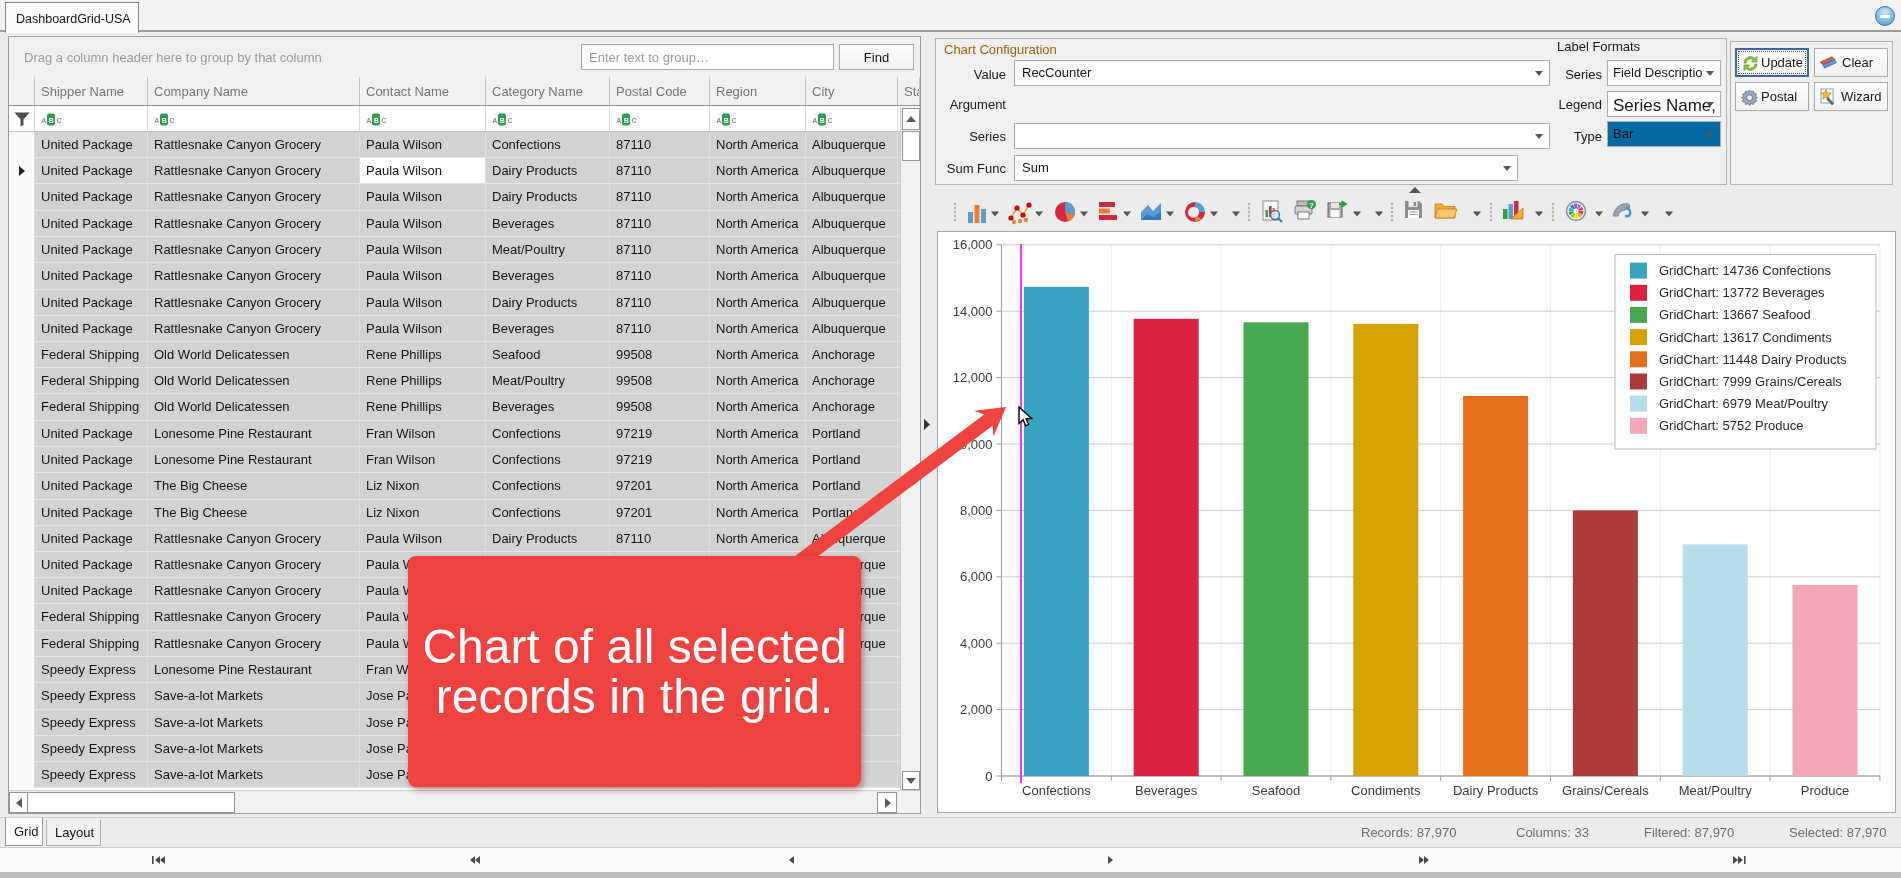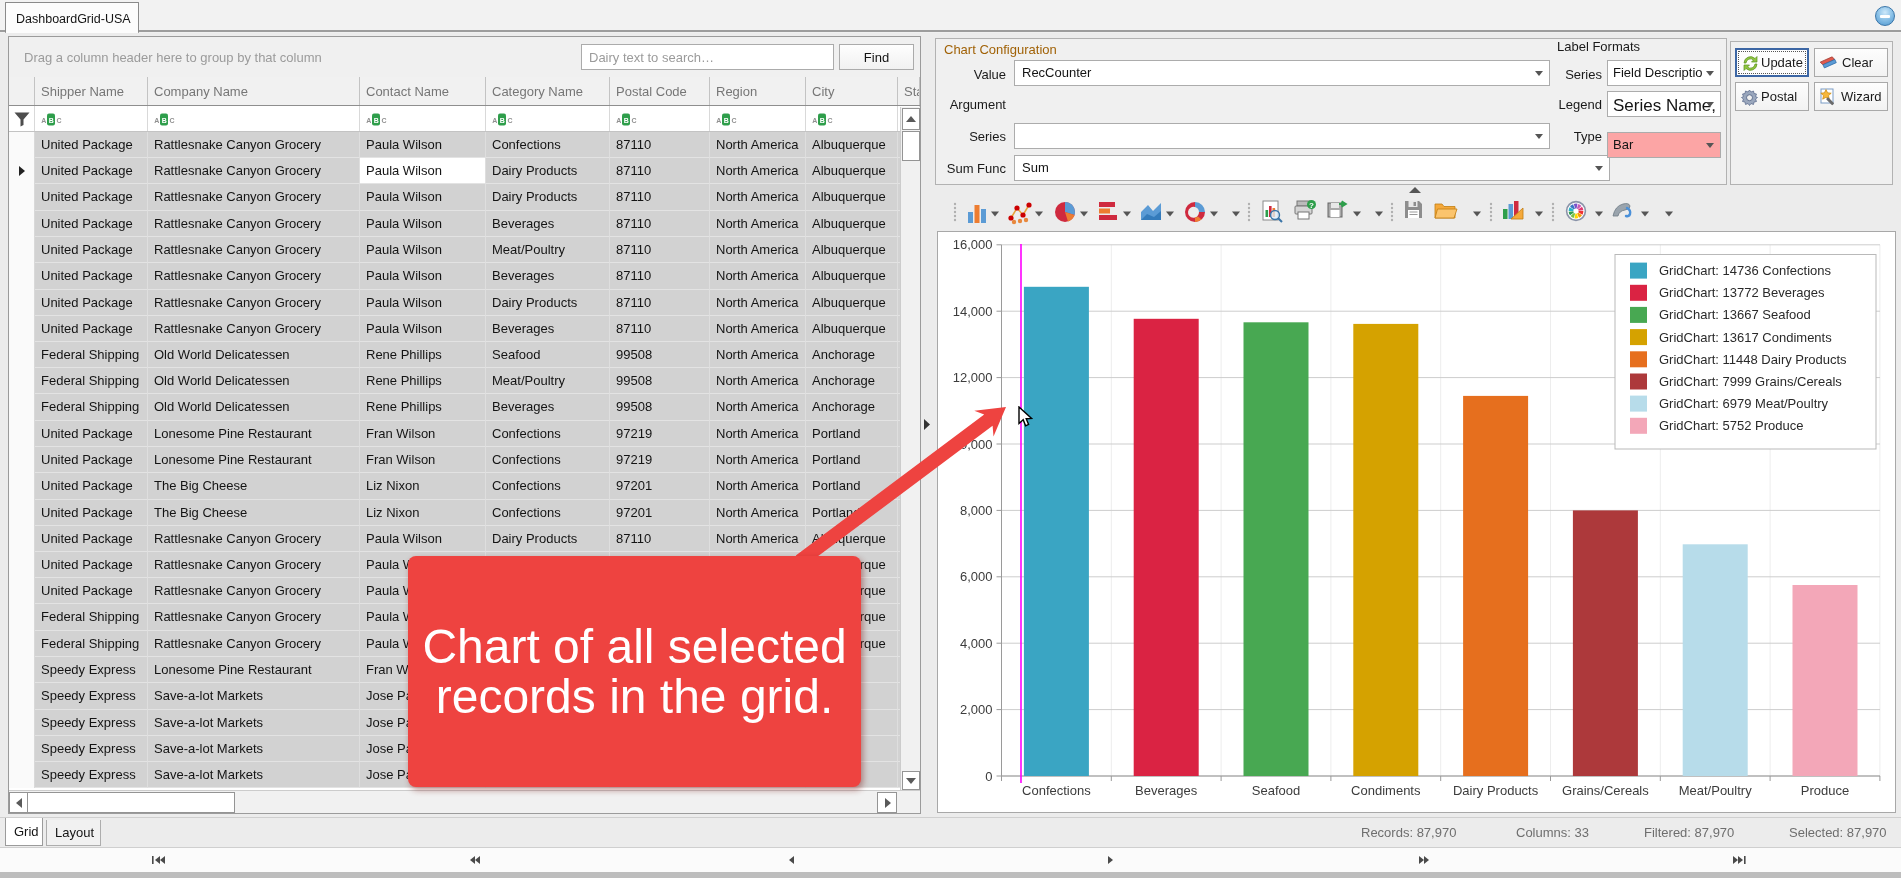--- a/index.html
+++ b/index.html
@@ -17,21 +17,21 @@
 <div class="abs" style="left:1875px;top:6px;width:20px;height:20px;border-radius:50%;background:radial-gradient(circle at 50% 30%, #cde8fa 0%, #8ec3e8 45%, #4d96cf 100%);border:1px solid #3a75a8;">
   <div class="abs" style="left:4px;top:8px;width:10px;height:3px;background:#fff;border-radius:1px;"></div>
 </div>
 <div class="abs" style="left:0;top:33px;width:1901px;height:845px;background:#ececec;"></div>
 
 <div class="abs" style="left:8px;top:36px;width:913px;height:778px;background:#fafafa;border:1px solid #9b9b9b;">
 
   <div class="abs" style="left:0;top:0;width:911px;height:40px;background:#f0f0f0;">
     <div class="txt" style="left:15px;top:13px;font-size:13px;color:#9b9b9b;">Drag a column header here to group by that column</div>
     <div class="abs" style="left:572px;top:7px;width:253px;height:26px;background:#fff;border:1px solid #ababab;">
-      <div class="txt" style="left:7px;top:5px;font-size:13px;color:#9b9b9b;">Dairy text to search…</div>
+      <div class="txt" style="left:7px;top:5px;font-size:13px;color:#9b9b9b;">Enter text to group…</div>
     </div>
     <div class="abs" style="left:830px;top:7px;width:75px;height:26px;background:linear-gradient(#fefefe,#f1f1f1);border:1px solid #ababab;text-align:center;">
       <div style="font-size:13px;color:#141414;margin-top:5px;">Find</div>
     </div>
   </div>
   <div class="abs" style="left:0;top:40px;width:911px;height:29px;background:#f1f1f1;border-bottom:1px solid #8e8e8e;">
     <div class="abs" style="left:0;top:0;width:26px;height:28px;border-right:1px solid #c3c3c3;"></div>
     <div class="abs" style="left:26px;top:0;width:113px;height:28px;border-right:1px solid #c3c3c3;overflow:hidden;">
           <div class="txt" style="left:6px;top:7px;font-size:13px;color:#767676;">Shipper Name</div>
         </div>
@@ -795,21 +795,21 @@
       </svg>
     </div>
 <div class="txt" style="left:806px;top:97px;width:200px;text-align:right;font-size:13px;color:#1a1a1a;">Argument</div>
 <div class="txt" style="left:806px;top:129px;width:200px;text-align:right;font-size:13px;color:#1a1a1a;">Series</div>
     <div class="abs" style="left:1014px;top:123px;width:536px;height:26px;background:#fff;border:1px solid #acacac;overflow:hidden;">
       <svg width="8" height="5" viewBox="0 0 8 5" style="position:absolute;right:6px;top:10px;">
         <path d="M0 0 L8 0 L4 5 Z" fill="#555"></path>
       </svg>
     </div>
 <div class="txt" style="left:806px;top:161px;width:200px;text-align:right;font-size:13px;color:#1a1a1a;">Sum Func</div>
-    <div class="abs" style="left:1014px;top:155px;width:596px;height:26px;background:#fff;border:1px solid #acacac;overflow:hidden;">
+    <div class="abs" style="left:1014px;top:155px;width:504px;height:26px;background:#fff;border:1px solid #acacac;overflow:hidden;">
       <div class="txt" style="left:7px;top:4px;font-size:13px;color:#141414;">Sum</div>
       <svg width="8" height="5" viewBox="0 0 8 5" style="position:absolute;right:6px;top:10px;">
         <path d="M0 0 L8 0 L4 5 Z" fill="#555"></path>
       </svg>
     </div>
 <div class="txt" style="left:1557px;top:39px;font-size:13px;color:#1a1a1a;">Label Formats</div>
 <div class="txt" style="left:1402px;top:67px;width:200px;text-align:right;font-size:13px;color:#1a1a1a;">Series</div>
     <div class="abs" style="left:1607px;top:60px;width:114px;height:26px;background:#fff;border:1px solid #acacac;overflow:hidden;">
       <div class="txt" style="left:5px;top:4px;font-size:13px;color:#141414;">Field Descriptio</div>
       <svg width="8" height="5" viewBox="0 0 8 5" style="position:absolute;right:6px;top:10px;">
@@ -817,21 +817,21 @@
       </svg>
     </div>
 <div class="txt" style="left:1402px;top:97px;width:200px;text-align:right;font-size:13px;color:#1a1a1a;">Legend</div>
     <div class="abs" style="left:1607px;top:91px;width:114px;height:26px;background:#fff;border:1px solid #acacac;overflow:hidden;">
       <div class="txt" style="left:5px;top:4px;font-size:17px;color:#141414;">Series Name, F</div>
       <svg width="8" height="5" viewBox="0 0 8 5" style="position:absolute;right:6px;top:10px;">
         <path d="M0 0 L8 0 L4 5 Z" fill="#555"></path>
       </svg>
     </div>
 <div class="txt" style="left:1402px;top:129px;width:200px;text-align:right;font-size:13px;color:#1a1a1a;">Type</div>
-    <div class="abs" style="left:1607px;top:132px;width:114px;height:26px;background:#fca5a5;border:1px solid #acacac;overflow:hidden;">
+    <div class="abs" style="left:1607px;top:121px;width:114px;height:26px;background:#0369a1;border:1px solid #acacac;overflow:hidden;">
       <div class="txt" style="left:5px;top:4px;font-size:13px;color:#141414;">Bar</div>
       <svg width="8" height="5" viewBox="0 0 8 5" style="position:absolute;right:6px;top:10px;">
         <path d="M0 0 L8 0 L4 5 Z" fill="#555"></path>
       </svg>
     </div>
 
 <div class="abs" style="left:1730px;top:41px;width:163px;height:144px;background:#f0f0f0;border:1px solid #b2b2b2;"></div>
 <div class="abs" style="left:1735px;top:48px;width:74px;height:29px;background:#fdfdfd;border:2px solid #3c66a4;">
   <div class="abs" style="left:1px;top:1px;right:1px;bottom:1px;border:1px dotted #555;"></div>
       <svg width="17" height="17" viewBox="0 0 17 17" style="position:absolute;left:5px;top:5px;">

